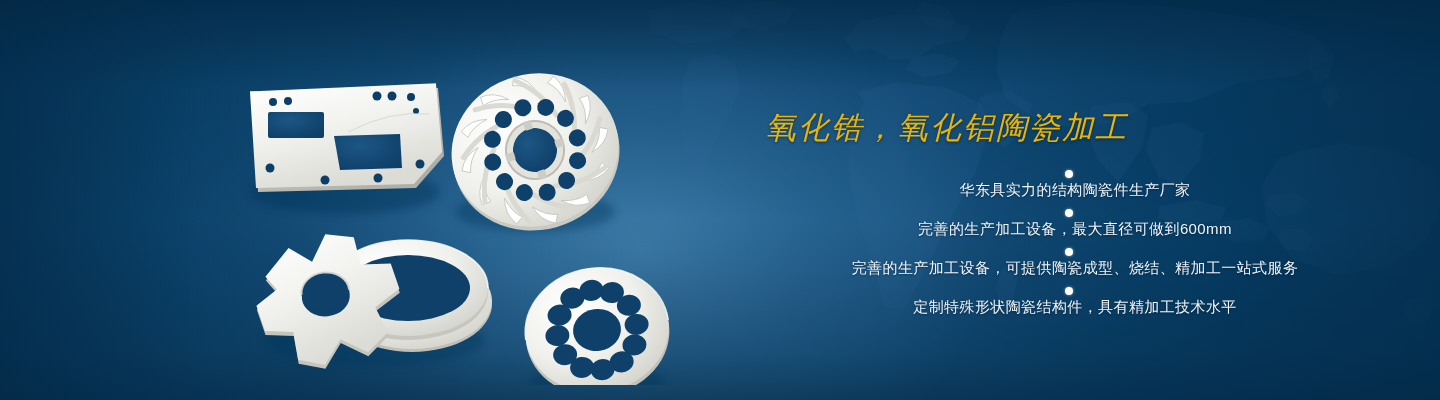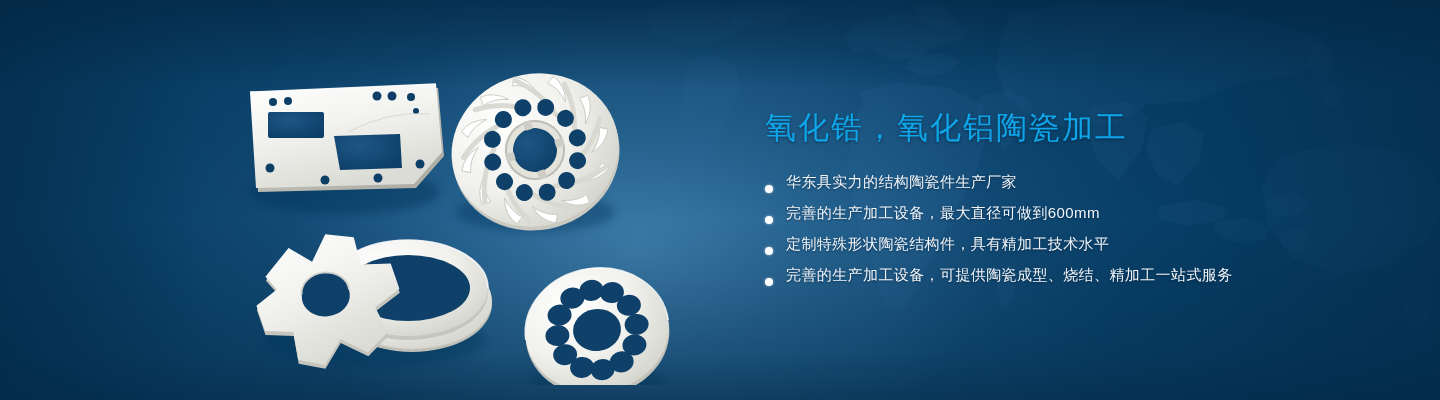--- a/index.html
+++ b/index.html
@@ -25,30 +25,32 @@
     position:absolute;inset:0;
     background:linear-gradient(180deg, rgba(3,38,66,.72) 0%, rgba(3,38,66,.10) 22%, rgba(3,38,66,0) 55%, rgba(3,38,66,.30) 88%, rgba(3,38,66,.58) 100%);
   }
   .worldmap{position:absolute;inset:0;opacity:.50;}
   
   .photos{position:absolute;left:230px;top:40px;width:500px;height:345px;}
   .photos svg{display:block;}
   
   .content{position:absolute;left:765px;top:108px;width:620px;}
   .headline{
-    color:#0ea5e9;font-size:31px;line-height:40px;letter-spacing:2px;
+    color:#eab308;font-size:31px;line-height:40px;letter-spacing:2px;
     font-weight:400;margin:0 0 22px 0;white-space:nowrap;
     text-shadow:0 1px 3px rgba(0,20,40,.55);
+    font-style:italic;
   }
   .bullets{list-style:none;margin:0;padding:0;}
   .bullets li{
-    display:flex;align-items:flex-end;
+    display:flex;align-items:center;
     color:#f0f5fa;font-size:15px;line-height:23px;
     margin-bottom:8px;letter-spacing:.4px;
     text-shadow:0 1px 2px rgba(0,20,40,.5);
+    flex-direction:column;
   }
   .dot{
     width:8px;height:8px;border-radius:50%;background:#ffffff;
     flex:0 0 8px;margin-right:13px;
     box-shadow:0 0 3px rgba(255,255,255,.55);
   }
 </style>
 </head>
 <body>
 
@@ -274,22 +276,22 @@
       <li>
         <span class="dot"></span>
         <span>华东具实力的结构陶瓷件生产厂家</span>
       </li>
       <li>
         <span class="dot"></span>
         <span>完善的生产加工设备，最大直径可做到600mm</span>
       </li>
       <li>
         <span class="dot"></span>
+        <span>完善的生产加工设备，可提供陶瓷成型、烧结、精加工一站式服务</span>
+      </li>
+      <li>
+        <span class="dot"></span>
         <span>定制特殊形状陶瓷结构件，具有精加工技术水平</span>
-      </li>
-      <li>
-        <span class="dot"></span>
-        <span>完善的生产加工设备，可提供陶瓷成型、烧结、精加工一站式服务</span>
       </li>
     </ul>
   </div>
 
 </div>
 
 </body></html>

